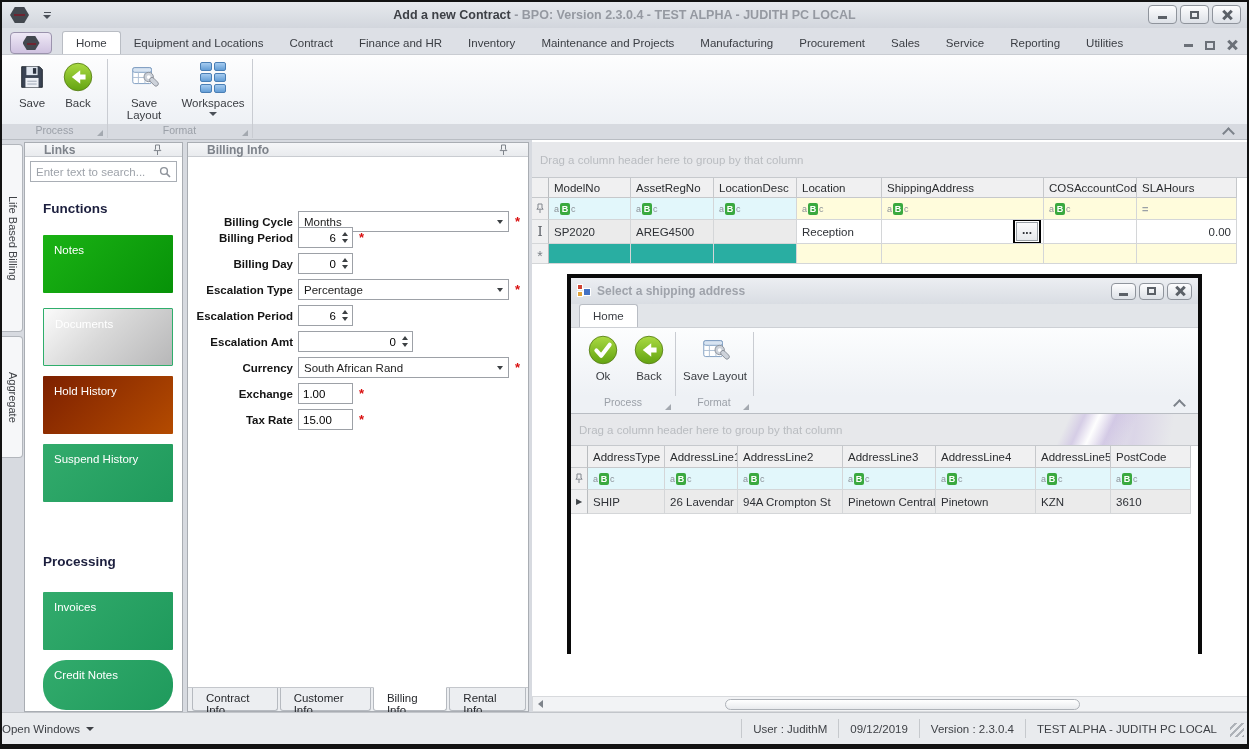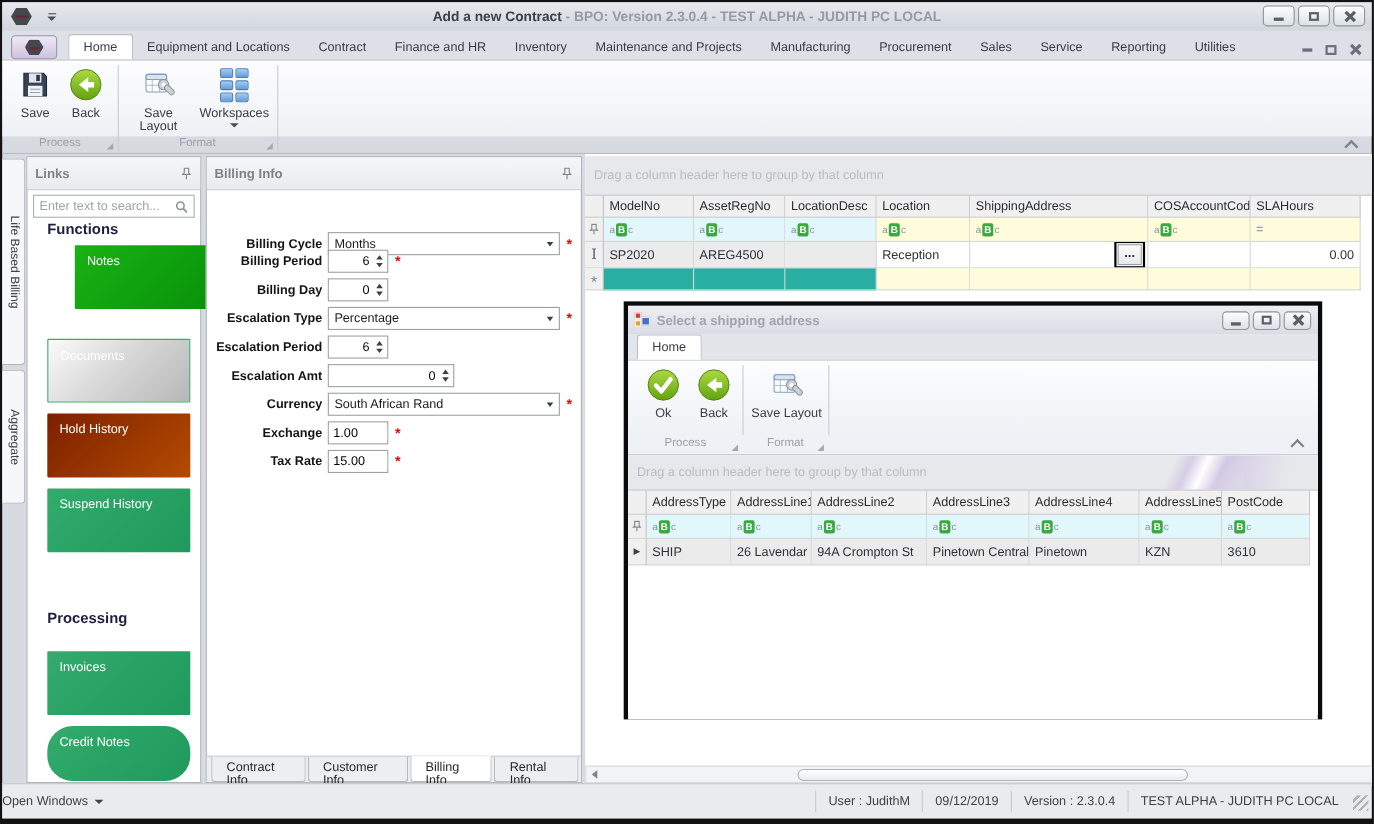--- a/index.html
+++ b/index.html
@@ -62,22 +62,22 @@
   .chevron::before{content:"";position:absolute;left:1px;top:3px;width:7px;height:7px;border-left:2px solid #7c828a;border-top:2px solid #7c828a;transform:rotate(45deg);}
 
   
   .main { position:absolute; left:0; top:138px; right:0; height:574px; }
 
   .vtab { position:absolute; left:0; width:21px; writing-mode:vertical-rl;
           background:#f6f7f9; border:1px solid #b2b6bc; border-left:none; border-radius:0 4px 4px 0;
           color:#3f4247; font-size:11px; padding:10px 3px; text-align:center; cursor:pointer; }
 
   .panel { position:absolute; top:2px; height:570px; background:#fff; border:1px solid #a9adb3; }
-  .p-head { height:30px; background:linear-gradient(#f5f6f8,#e9ebee); border-bottom:1px solid #c9ccd1;
-            display:flex; align-items:center; padding:0 7px; font-weight:bold; font-size:12px; color:#7d828a; }
+  .p-head { height:14px; background:linear-gradient(#f5f6f8,#e9ebee); border-bottom:1px solid #c9ccd1;
+            display:flex; align-items:center; padding:0 19px; font-weight:bold; font-size:12px; color:#7d828a; }
   .p-head .sp { flex:1; }
 
   
   .searchbox { margin:4px 5px; height:21px; border:1px solid #a9aeb5; background:#fff;
                display:flex; align-items:center; padding:0 5px; }
   .searchbox input { flex:1; border:none; outline:none; font-size:11.5px; color:#565b62;
                      font-family:"Liberation Sans",sans-serif; min-width:0; }
   .searchbox input::placeholder { color:#9ea3aa; }
   .heading { position:absolute; left:18px; font-weight:bold; font-size:13.5px; color:#1c1f3e; }
   .linkbtn { position:absolute; left:18px; width:130px; height:58px; border-radius:1px;
@@ -298,21 +298,21 @@
           </svg>
       </div>
       <div class="searchbox">
         <input placeholder="Enter text to search..." style="">
         <svg width="12" height="12" viewBox="0 0 12 12">
             <circle cx="5" cy="5" r="3.4" fill="none" stroke="#8d929a" stroke-width="1.4"></circle>
             <line x1="7.6" y1="7.6" x2="11" y2="11" stroke="#8d929a" stroke-width="1.6"></line>
           </svg>
       </div>
       <div class="heading" style="top:58px;">Functions</div>
-      <div class="linkbtn lb-notes" style="top:80px;margin-left:25px;"><span>Notes</span></div>
+      <div class="linkbtn lb-notes" style="top:92px;"><span>Notes</span></div>
       <div class="linkbtn lb-silver" style="top:165px;"><span>Documents</span></div>
       <div class="linkbtn lb-hold" style="top:233px;"><span>Hold History</span></div>
       <div class="linkbtn lb-emerald" style="top:301px;"><span>Suspend History</span></div>
       <div class="heading" style="top:411px;">Processing</div>
       <div class="linkbtn lb-emerald" style="top:449px;"><span>Invoices</span></div>
       <div class="linkbtn lb-emerald" style="top:517px; height:50px;border-radius:23px;"><span>Credit Notes</span></div>
     </div>
 
     <div class="panel" style="left:185px; width:342px;">
       <div class="p-head">

